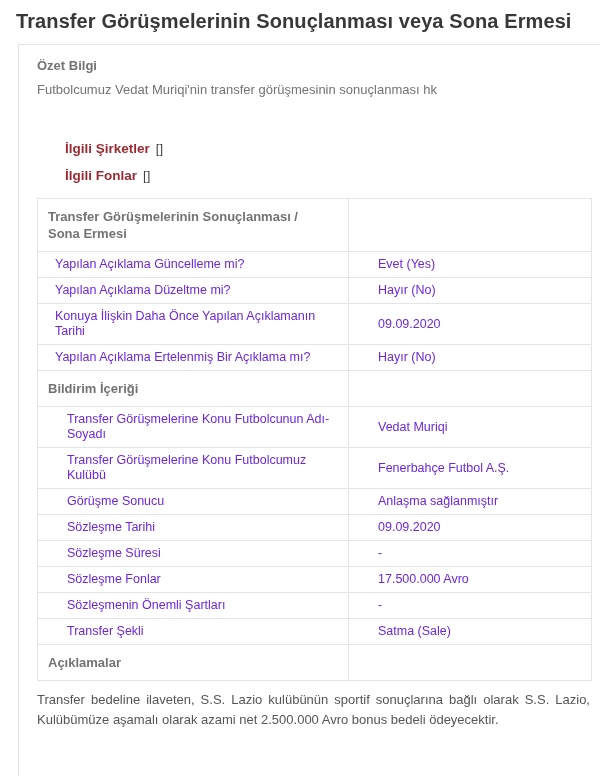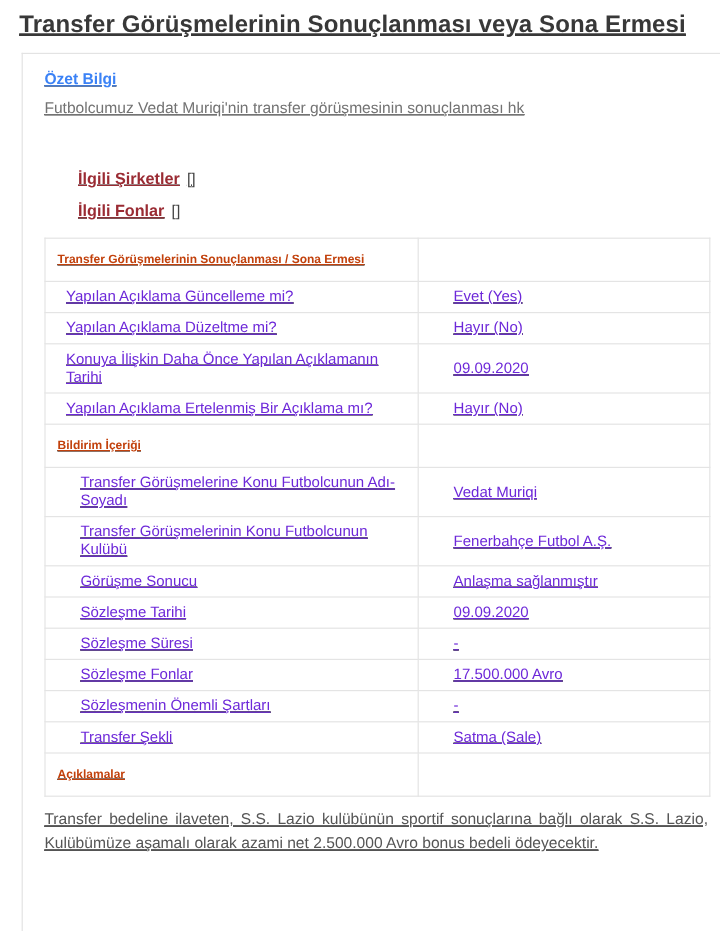--- a/index.html
+++ b/index.html
@@ -1,15 +1,15 @@
 <!DOCTYPE html>
 <html lang="tr"><head>
 <meta charset="utf-8">
 <style>
-  * { margin: 0; padding: 0; box-sizing: border-box; text-decoration: underline; }
+  * { margin: 0; padding: 0; box-sizing: border-box; }
   html, body {
     width: 600px; height: 776px;
     overflow: hidden;
     background: #ffffff;
     font-family: "Liberation Sans", sans-serif;
     color: #555;
   }
   .page-title {
     font-size: 20px;
     font-weight: bold;
@@ -22,21 +22,21 @@
     margin-top: 11px;
     border-top: 1px solid #e3e3e3;
     border-left: 1px solid #e3e3e3;
     min-height: 740px;
     padding: 13px 10px 10px 18px;
     background: #fff;
   }
   .summary-heading {
     font-size: 13px;
     font-weight: bold;
-    color: #3b82f6;
+    color: #737373;
   }
   .summary-text {
     font-size: 13px;
     color: #737373;
     margin-top: 9px;
   }
   .related-row {
     display: flex;
     align-items: baseline;
     margin-top: 12px;
@@ -67,23 +67,23 @@
     vertical-align: middle;
     color: #6d28d9;
   }
   td.cell-label { width: 311px; }
   td.cell-value { width: 243px; padding-left: 8px; color: #555; }
   tr.header td {
     padding-top: 9px;
     padding-bottom: 9px;
   }
   tr.header td.cell-label {
-    color: #c2410c;
+    color: #737373;
     font-weight: bold;
-    font-size: 10px;
+    font-size: 13px;
     line-height: 17px;
     padding-left: 10px;
     padding-right: 30px;
   }
   tr.row td, tr.subrow td {
     padding-top: 5px;
     padding-bottom: 5px;
     padding-left: 29px;
   }
   tr.row td.cell-label { padding-left: 17px; padding-right: 10px; }
@@ -144,21 +144,21 @@
         </tr>
         <tr class="header">
           <td class="cell-label">Bildirim İçeriği</td>
           <td class="cell-value"></td>
         </tr>
         <tr class="subrow">
           <td class="cell-label">Transfer Görüşmelerine Konu Futbolcunun Adı-Soyadı</td>
           <td class="cell-value">Vedat Muriqi</td>
         </tr>
         <tr class="subrow">
-          <td class="cell-label">Transfer Görüşmelerinin Konu Futbolcunun Kulübü</td>
+          <td class="cell-label">Transfer Görüşmelerine Konu Futbolcumuz Kulübü</td>
           <td class="cell-value">Fenerbahçe Futbol A.Ş.</td>
         </tr>
         <tr class="subrow">
           <td class="cell-label">Görüşme Sonucu</td>
           <td class="cell-value">Anlaşma sağlanmıştır</td>
         </tr>
         <tr class="subrow">
           <td class="cell-label">Sözleşme Tarihi</td>
           <td class="cell-value">09.09.2020</td>
         </tr>

